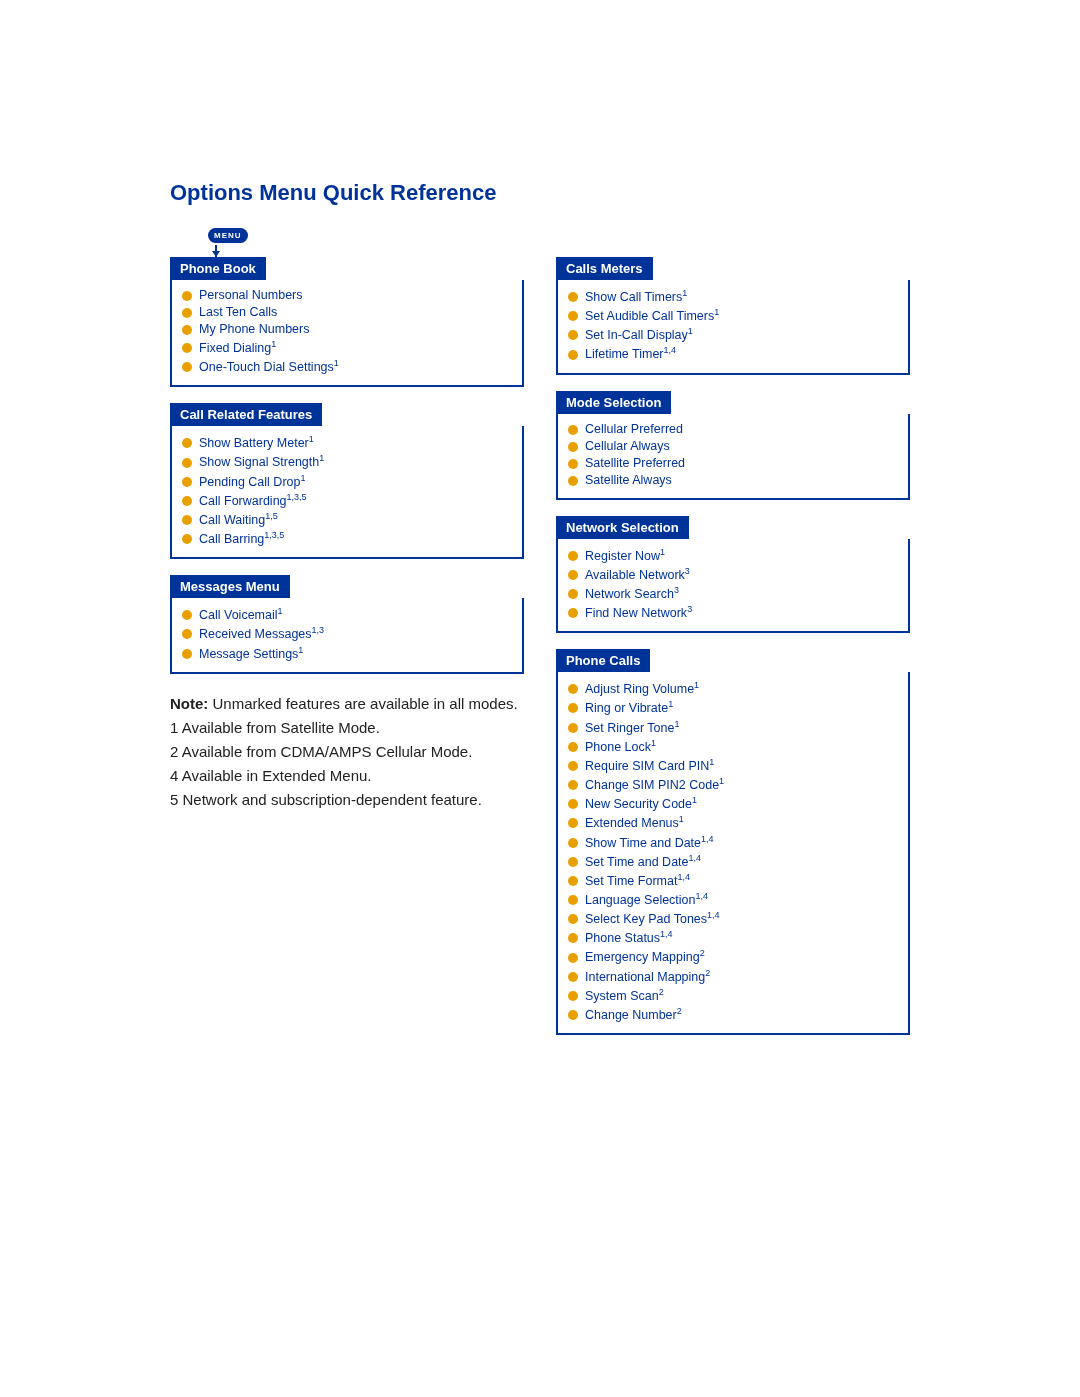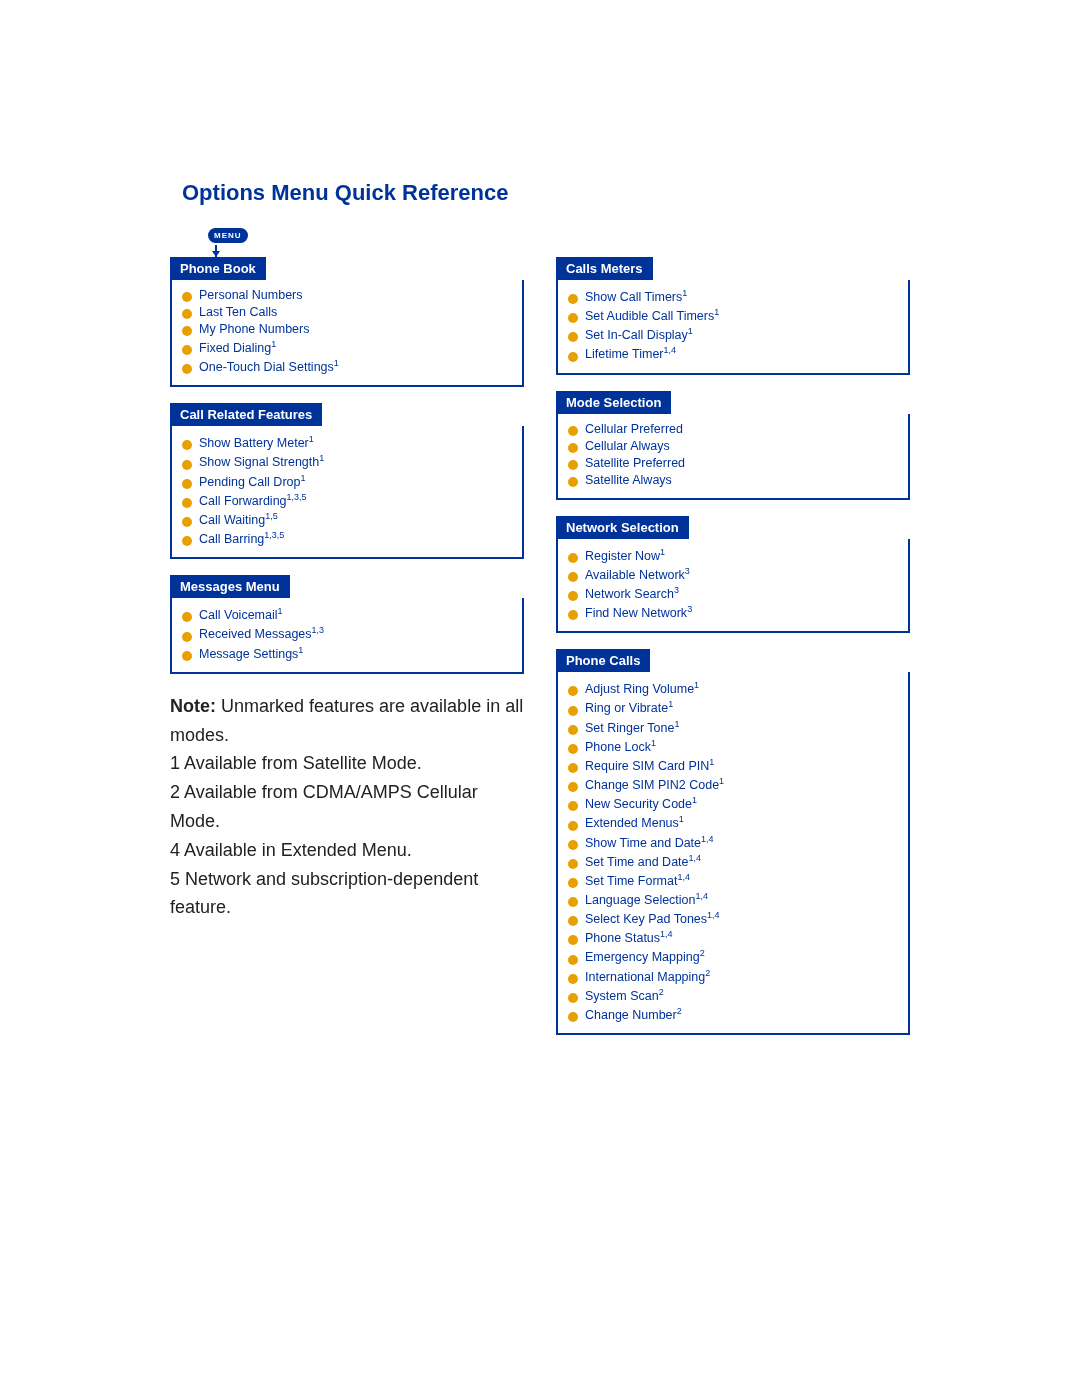--- a/index.html
+++ b/index.html
@@ -16,21 +16,20 @@
       padding-top: 180px;
     }
     .page-container {
       width: 740px;
     }
     .page-title {
       color: #003399;
       font-size: 22px;
       font-weight: bold;
       margin-bottom: 20px;
-      margin-left: 12px;
     }
     
     .menu-button-wrap {
       margin-bottom: 2px;
       margin-left: 38px;
     }
     .menu-button {
       display: inline-block;
       background: #003399;
       color: #fff;
@@ -92,21 +91,21 @@
     }
 
     
     .menu-list {
       list-style: none;
       padding: 0;
       margin: 0;
     }
     .menu-list li {
       display: flex;
-      align-items: flex-end;
+      align-items: center;
       margin-bottom: 3px;
       color: #003399;
       font-size: 12.5px;
     }
     .bullet {
       display: inline-block;
       width: 10px;
       height: 10px;
       border-radius: 50%;
       background: #e8a000;
@@ -117,21 +116,21 @@
     .item-text {
       color: #003399;
     }
     sup {
       font-size: 9px;
     }
 
     
     .notes-section {
       margin-top: 18px;
-      font-size: 18px;
+      font-size: 15px;
       color: #222;
       line-height: 1.6;
     }
     .notes-section strong {
       font-weight: bold;
     }
   </style>
 </head>
 <body>
 

